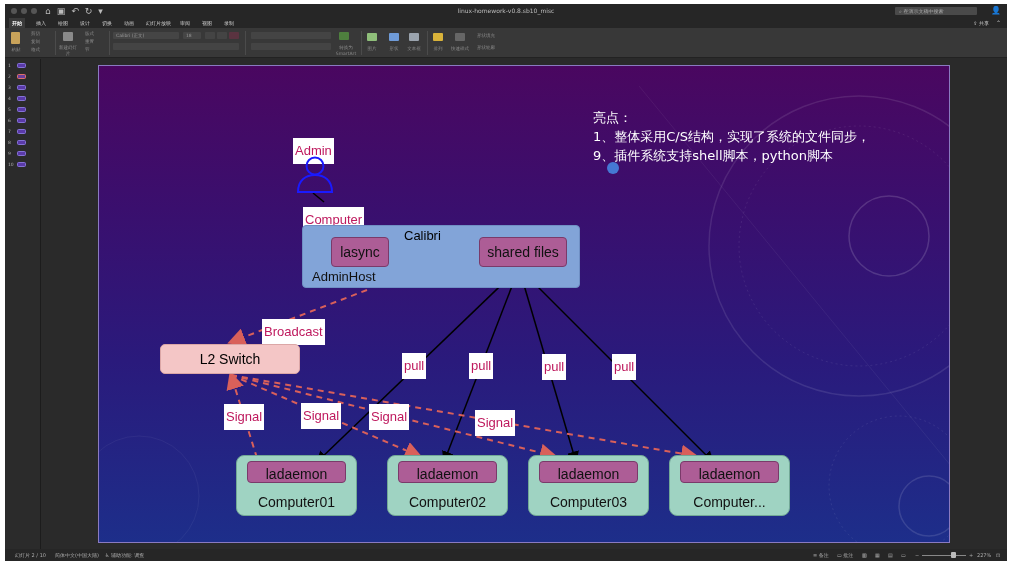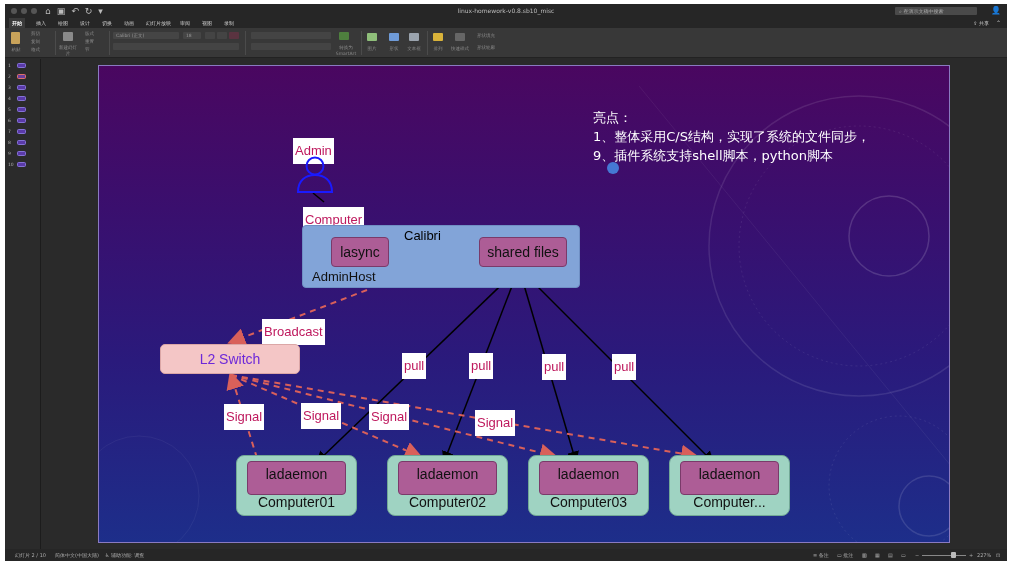--- a/index.html
+++ b/index.html
@@ -51,24 +51,24 @@
   .notes { position: absolute; left: 494px; top: 42px; width: 340px; color: #fff; font-size: 13px; line-height: 19.2px; font-weight: normal; }
   .notes div { white-space: nowrap; }
 
   .lbl { position: absolute; background: #fff; color: #be185d; font-size: 13px; line-height: 16px; padding: 5px 2px; white-space: nowrap; font-family: "Liberation Sans", sans-serif; }
 
   .adminhost { position: absolute; left: 203px; top: 159px; width: 278px; height: 63px; background: #82a4d8; border-radius: 4px; border: 1px solid #6f8fc4; }
   .adminhost-label { position: absolute; left: 9px; top: 43px; color: #111; font-size: 13px; font-family: "Liberation Sans", sans-serif; }
   .node-pink { position: absolute; background: #ad5d96; border: 1px solid #7a3a6a; border-radius: 4px; color: #111; font-size: 14px; text-align: center; font-family: "Liberation Sans", sans-serif; }
   .prepare { position: absolute; left: 305px; top: 162px; color: #000; font-size: 13px; font-family: "Liberation Sans", sans-serif; }
 
-  .l2 { position: absolute; left: 61px; top: 278px; width: 140px; height: 30px; background: #f4c6c6; border-radius: 5px; border: 1px solid #dba6a6; color: #6d28d9; font-size: 14px; line-height: 28px; text-align: center; font-family: "Liberation Sans", sans-serif; }
+  .l2 { position: absolute; left: 61px; top: 278px; width: 140px; height: 30px; background: #f4c6c6; border-radius: 5px; border: 1px solid #dba6a6; color: #000000; font-size: 14px; line-height: 28px; text-align: center; font-family: "Liberation Sans", sans-serif; }
 
   .computer { position: absolute; top: 389px; width: 121px; height: 61px; background: #9fd3c2; border: 1px solid #72a896; border-radius: 8px; }
-  .computer .node-pink { left: 10px; top: 5px; width: 99px; height: 34px; line-height: 25px; }
+  .computer .node-pink { left: 10px; top: 5px; width: 99px; height: 22px; line-height: 25px; }
   .computer-label { position: absolute; left: 0; right: 0; top: 38px; text-align: center; color: #111; font-size: 14px; font-family: "Liberation Sans", sans-serif; }
 
   svg.edges { position: absolute; left: 0; top: 0; width: 852px; height: 478px; pointer-events: none; }
 
   
   .statusbar { position: absolute; left: 0; top: 545px; width: 100%; height: 12px; background: #262626; color: #aaa; font-size: 5px; line-height: 12px; }
   .sb-item { position: absolute; top: 0; }
   .zoom-track { position: absolute; top: 6px; height: 1px; background: #888; }
   .zoom-thumb { position: absolute; top: 3px; width: 5px; height: 6px; background: #bbb; border-radius: 1px; }
 </style>

